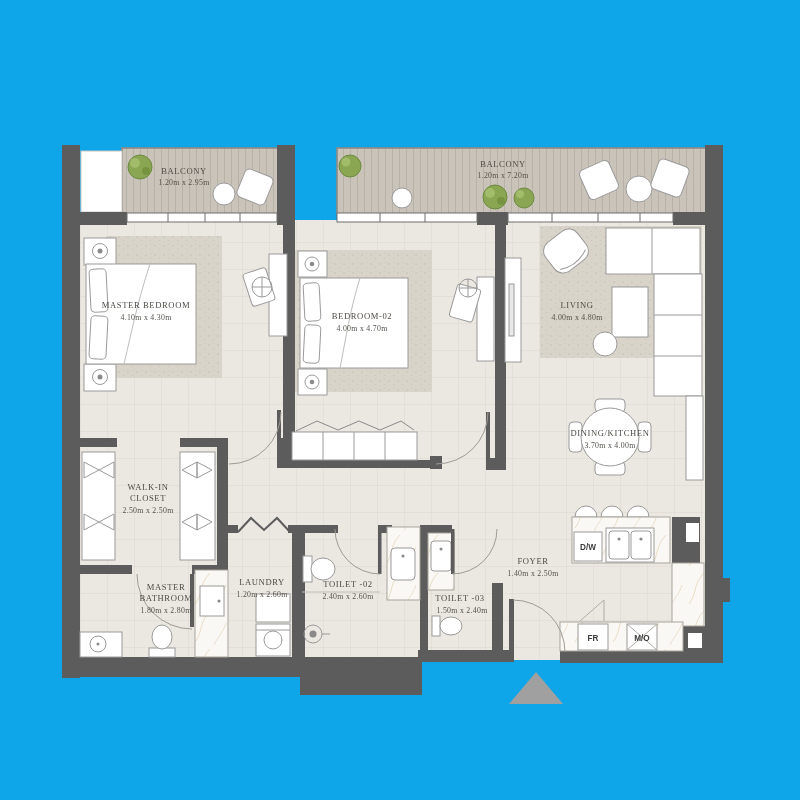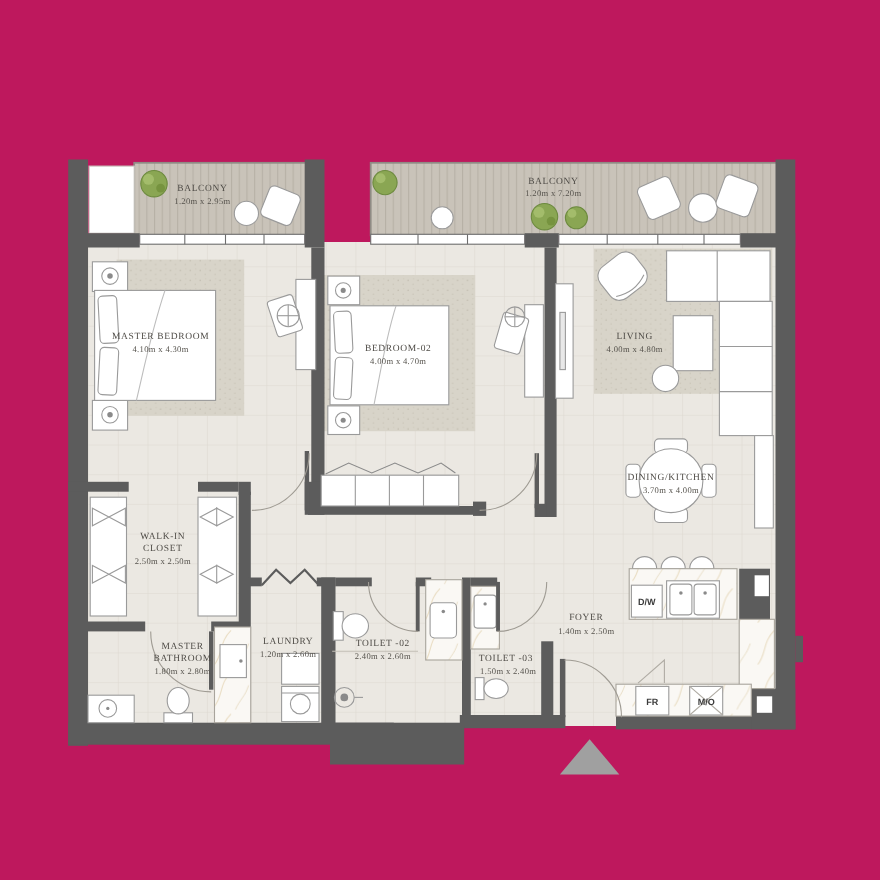--- a/index.html
+++ b/index.html
@@ -1,16 +1,16 @@
 <!DOCTYPE html>
 <html><head>
 <meta charset="utf-8">
 <style>
   html,body{margin:0;padding:0;background:#ffffff;}
-  .stage{position:relative;width:800px;height:800px;background:#be185d;font-family:"Liberation Serif",serif;}
+  .stage{position:relative;width:800px;height:800px;background:#0ea5e9;font-family:"Liberation Serif",serif;}
   svg{display:block}
   text{user-select:none}
   .rn{font-family:"Liberation Serif",serif;font-size:8.6px;letter-spacing:.6px;fill:#4e4b46;text-anchor:middle;}
   .rd{font-family:"Liberation Serif",serif;font-size:7.8px;letter-spacing:.3px;fill:#55524c;text-anchor:middle;}
   .ap{font-family:"Liberation Sans",sans-serif;font-size:8.2px;font-weight:bold;fill:#3c3c3c;text-anchor:middle;}
 </style>
 </head>
 <body>
 
 <div class="stage">

